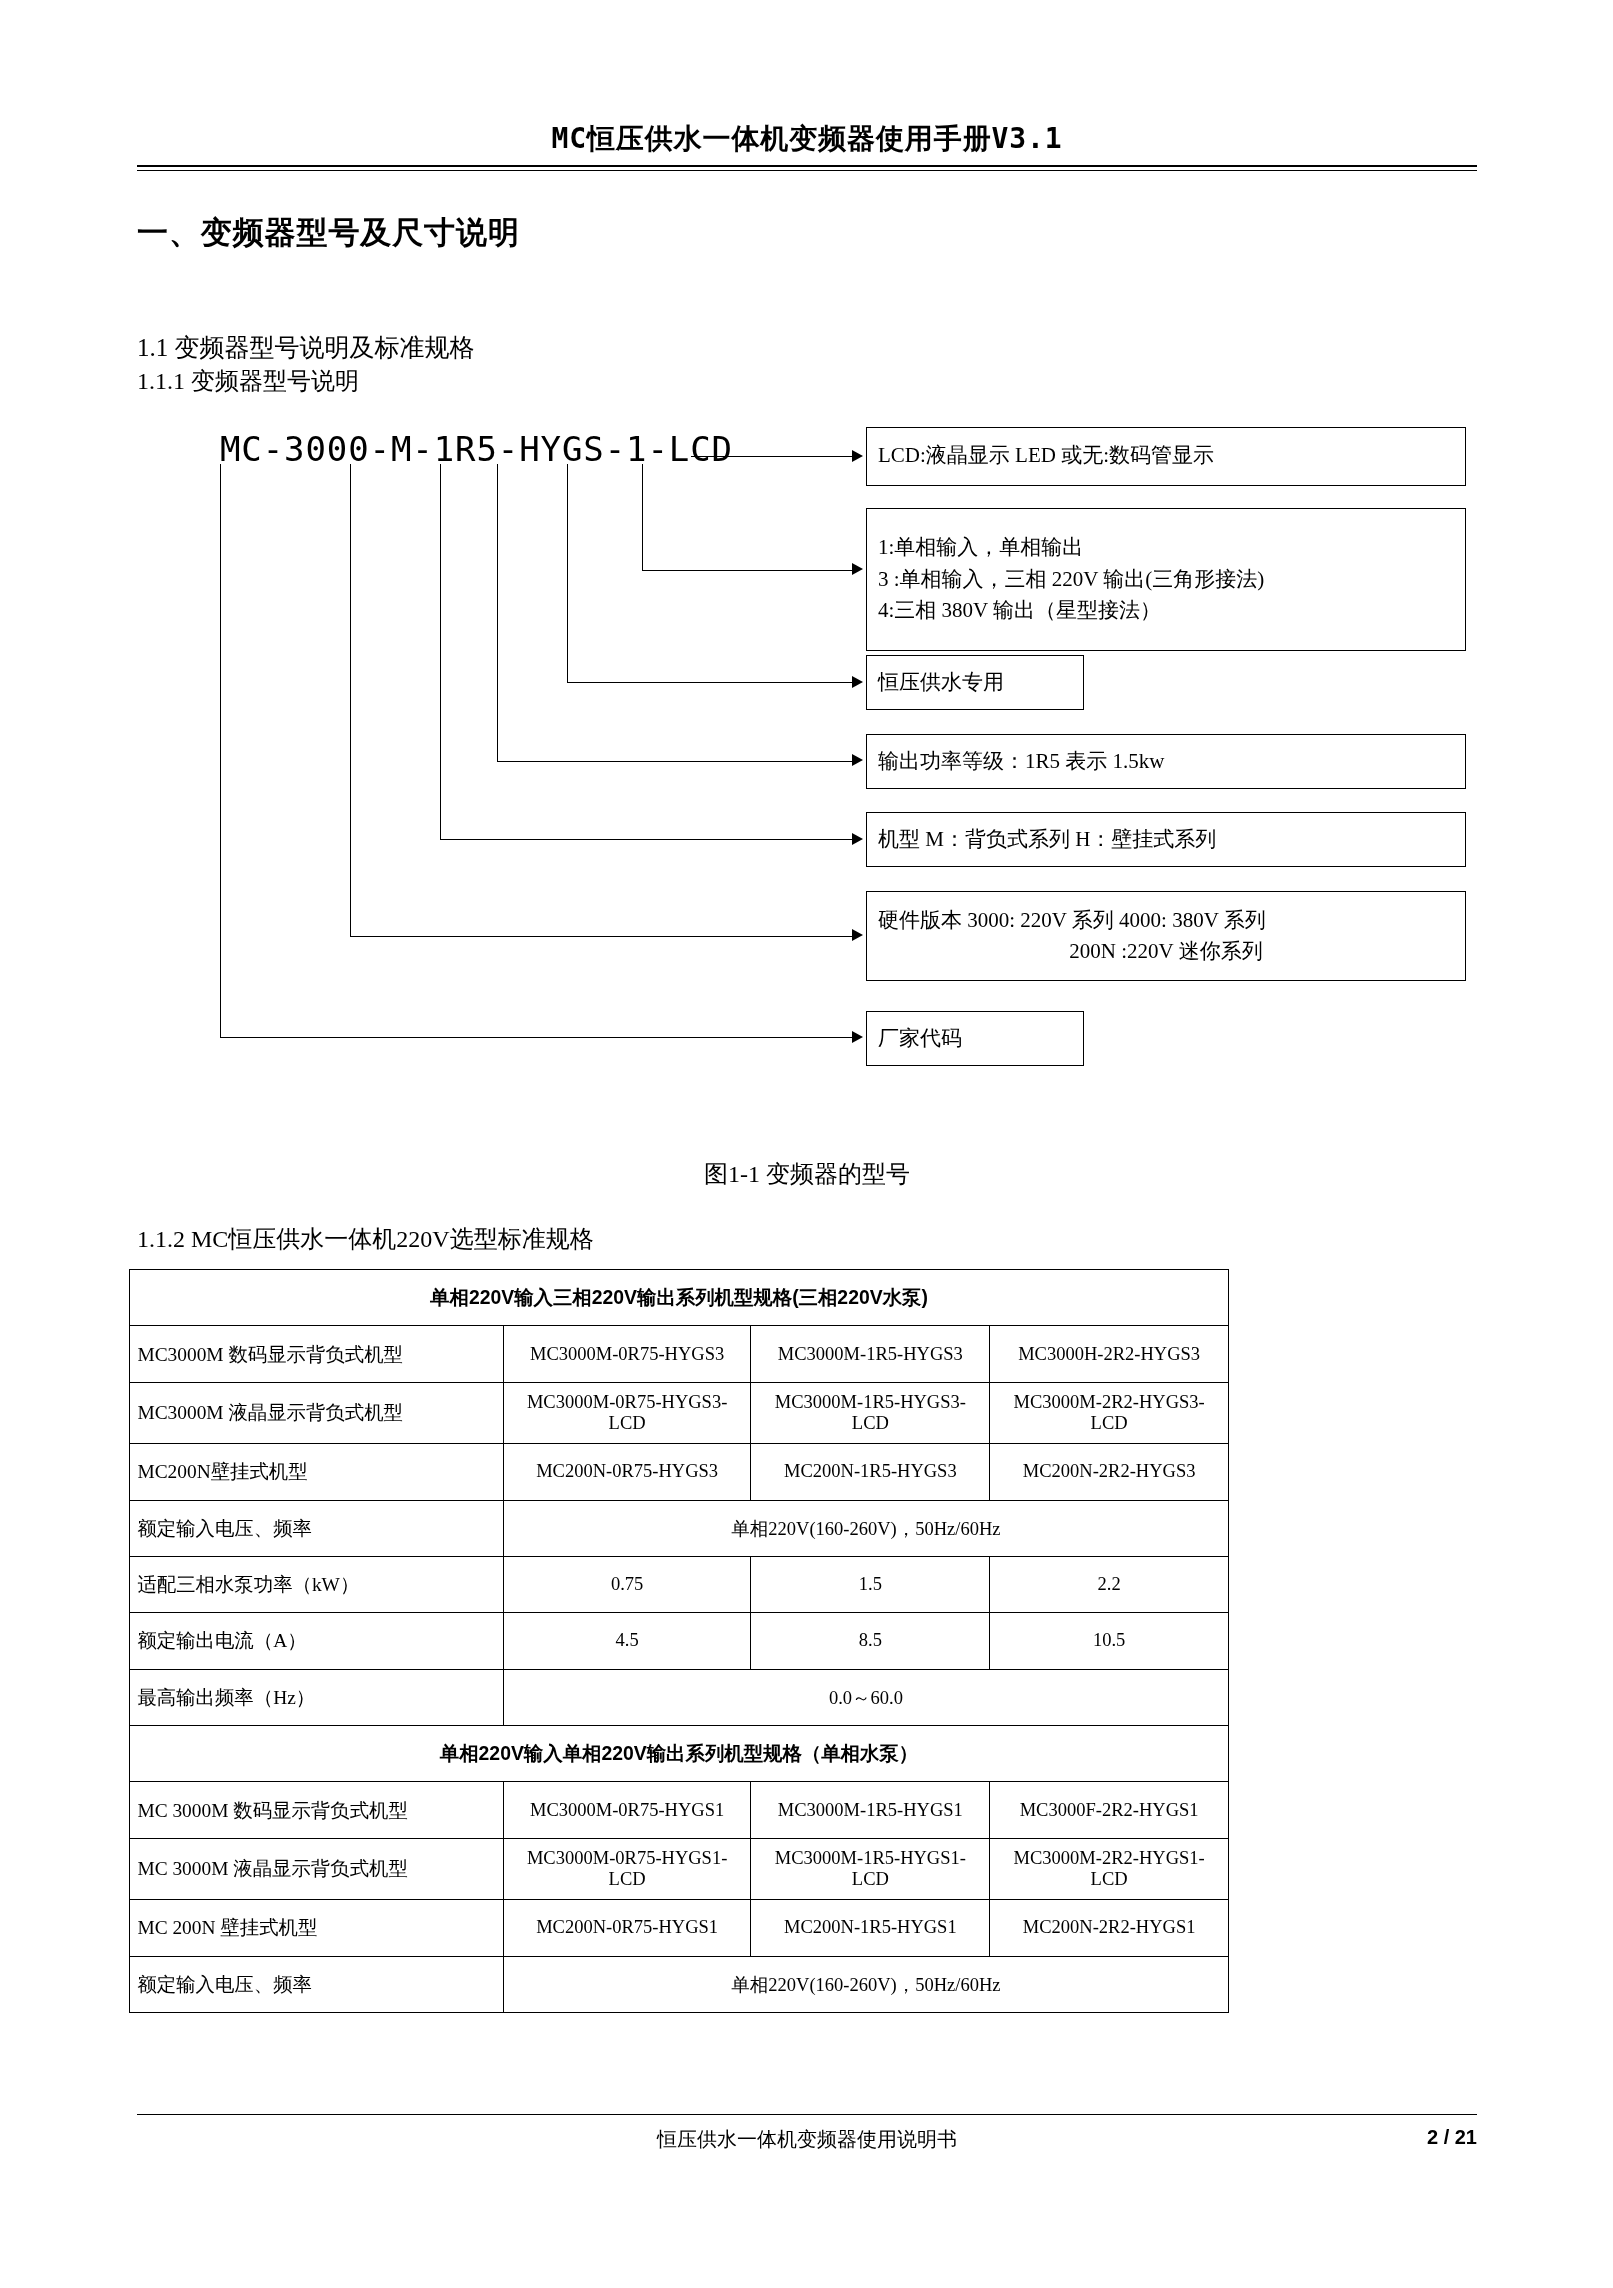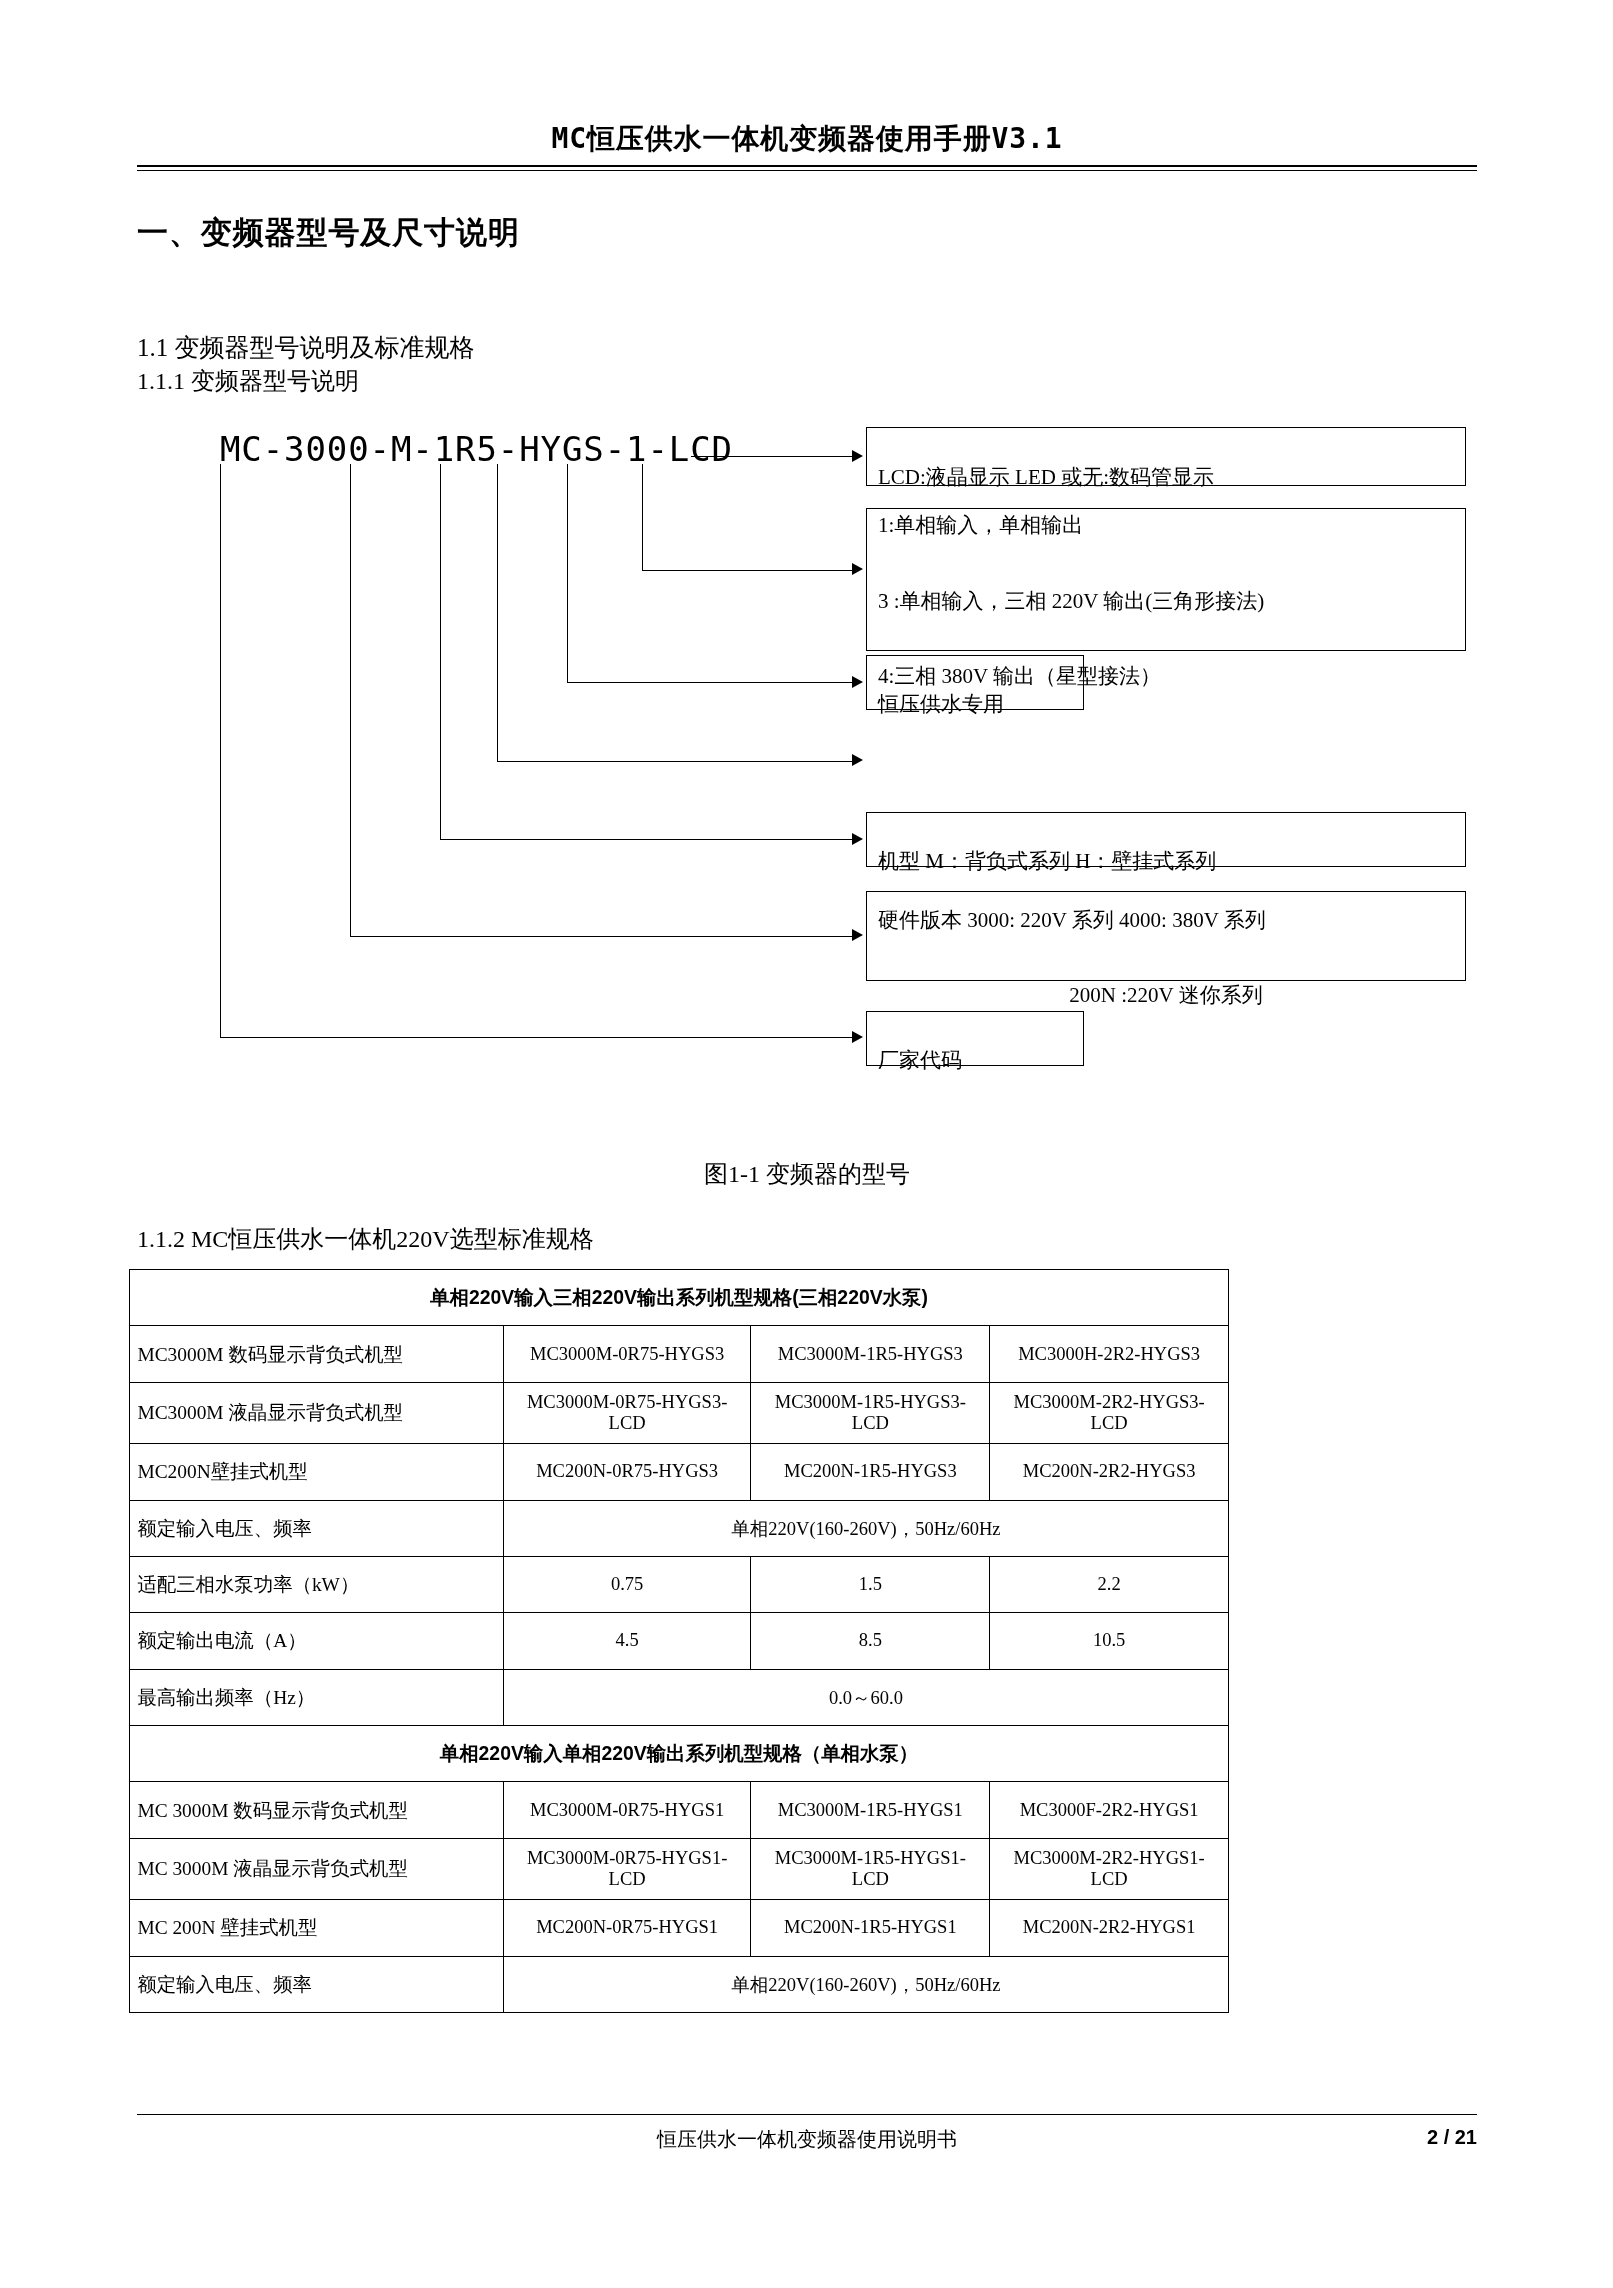--- a/index.html
+++ b/index.html
@@ -98,21 +98,21 @@
     border: 1.4px solid #000;
     box-sizing: border-box;
     display: flex;
     flex-direction: column;
     justify-content: center;
     padding: 3.7px 11px;
     font-family: "Liberation Serif", serif;
     font-size: 21px;
     line-height: 1.5;
   }
-  .box div { white-space: nowrap; margin-top: 44px; }
+  .box div { white-space: nowrap; }
 
   
   .vline {
     position: absolute;
     border-left: 1.5px solid #000;
   }
   .hline {
     position: absolute;
     border-top: 1.5px solid #000;
   }
@@ -221,20 +221,23 @@
     <div class="box" style="left:729px; top:88px; width:600px; height:143px;">
       <div>1:单相输入，单相输出</div>
       <div>3 :单相输入，三相 220V 输出(三角形接法)</div>
       <div>4:三相 380V 输出（星型接法）</div>
     </div>
 
     <div class="box" style="left:729px; top:235px; width:218px; height:55px;">
       <div>恒压供水专用</div>
     </div>
 
+    <div class="box" style="left:729px; top:314px; width:600px; height:55px;">
+      <div>输出功率等级：1R5 表示 1.5kw</div>
+    </div>
 
     <div class="box" style="left:729px; top:392px; width:600px; height:55px;">
       <div>机型 M：背负式系列      H：壁挂式系列</div>
     </div>
 
     <div class="box" style="left:729px; top:471px; width:600px; height:90px;">
       <div>硬件版本 3000: 220V 系列  4000: 380V 系列</div>
       <div style="text-align:center;">200N :220V 迷你系列</div>
     </div>
 

